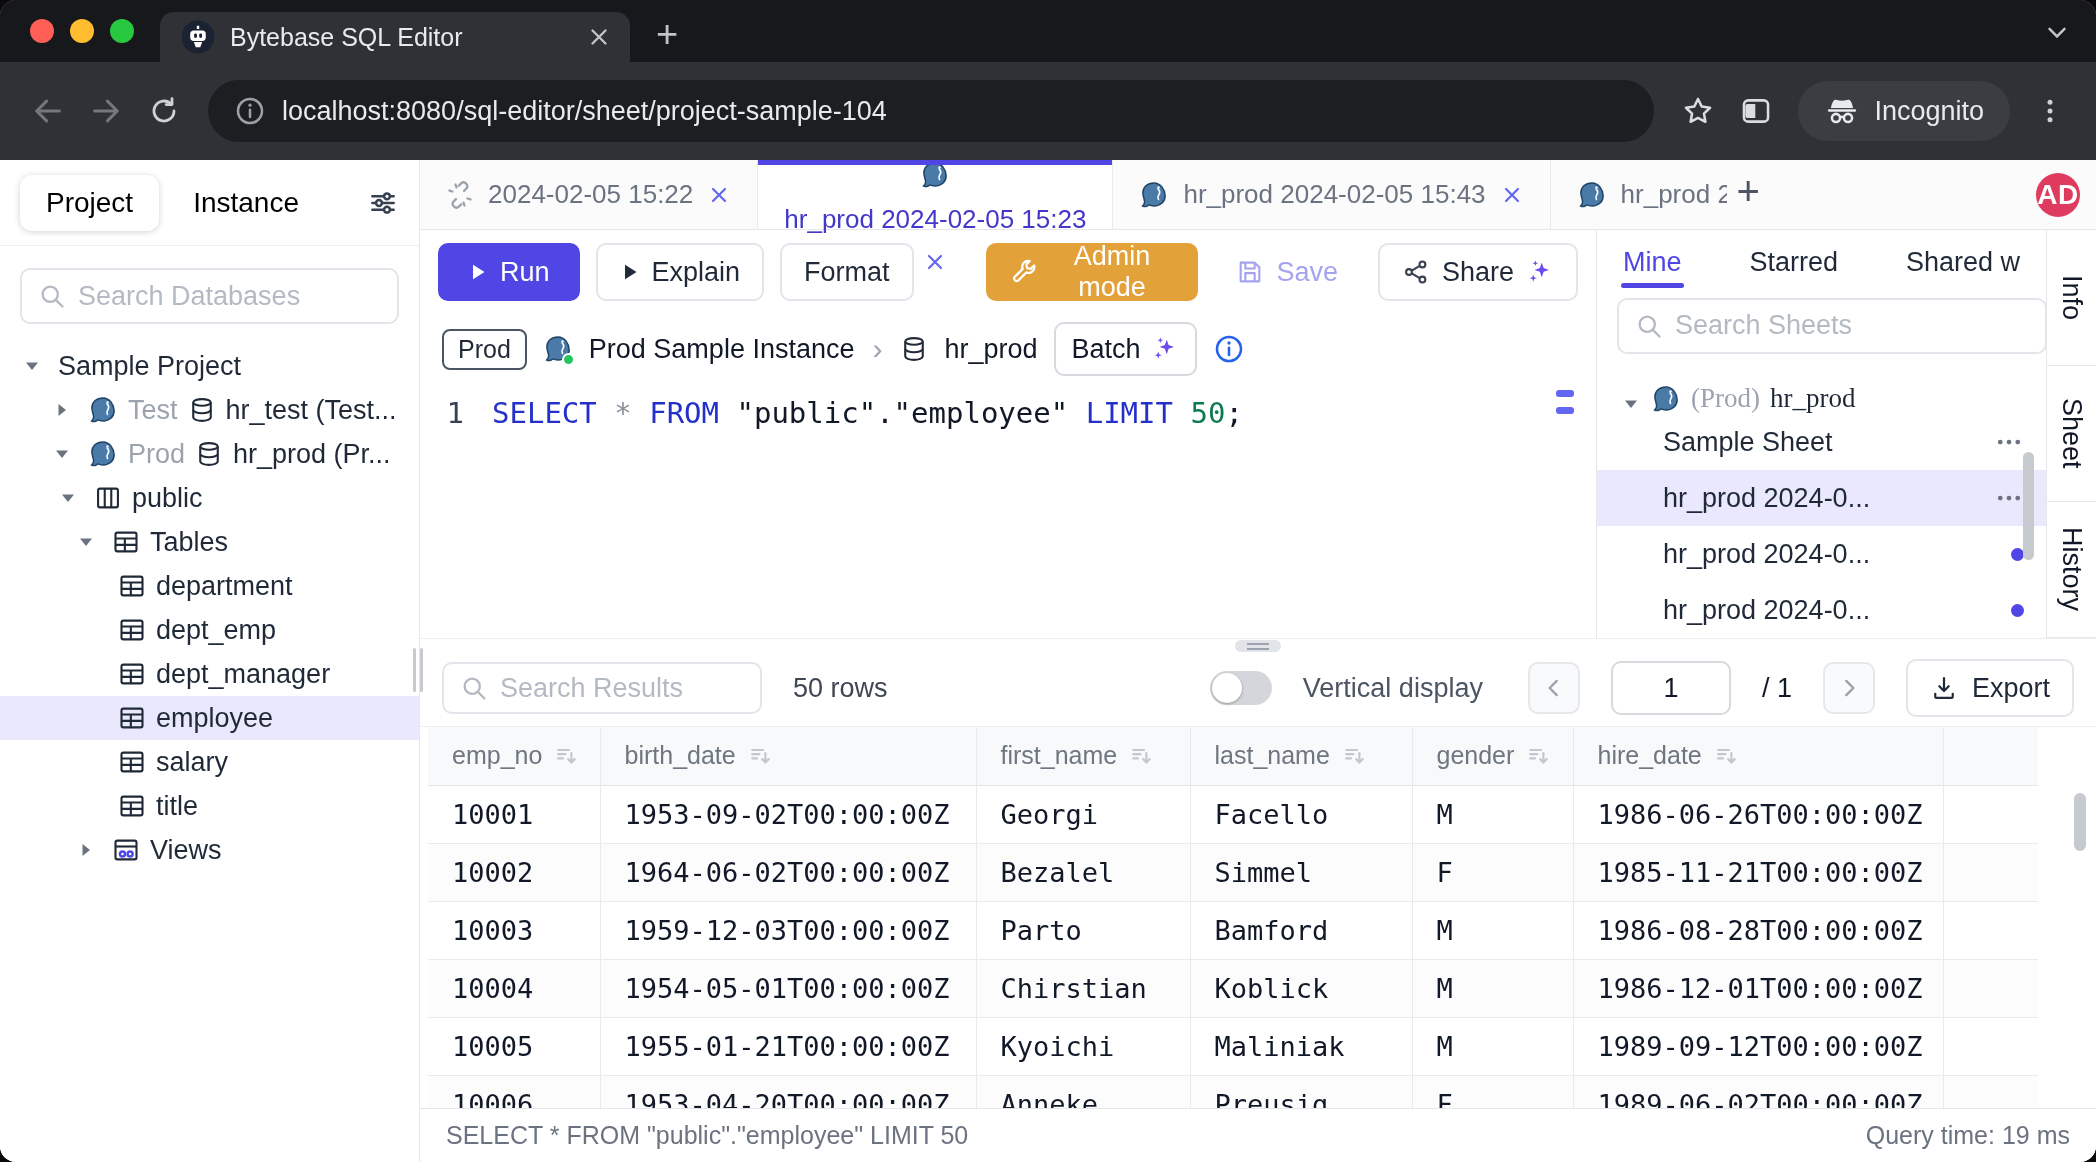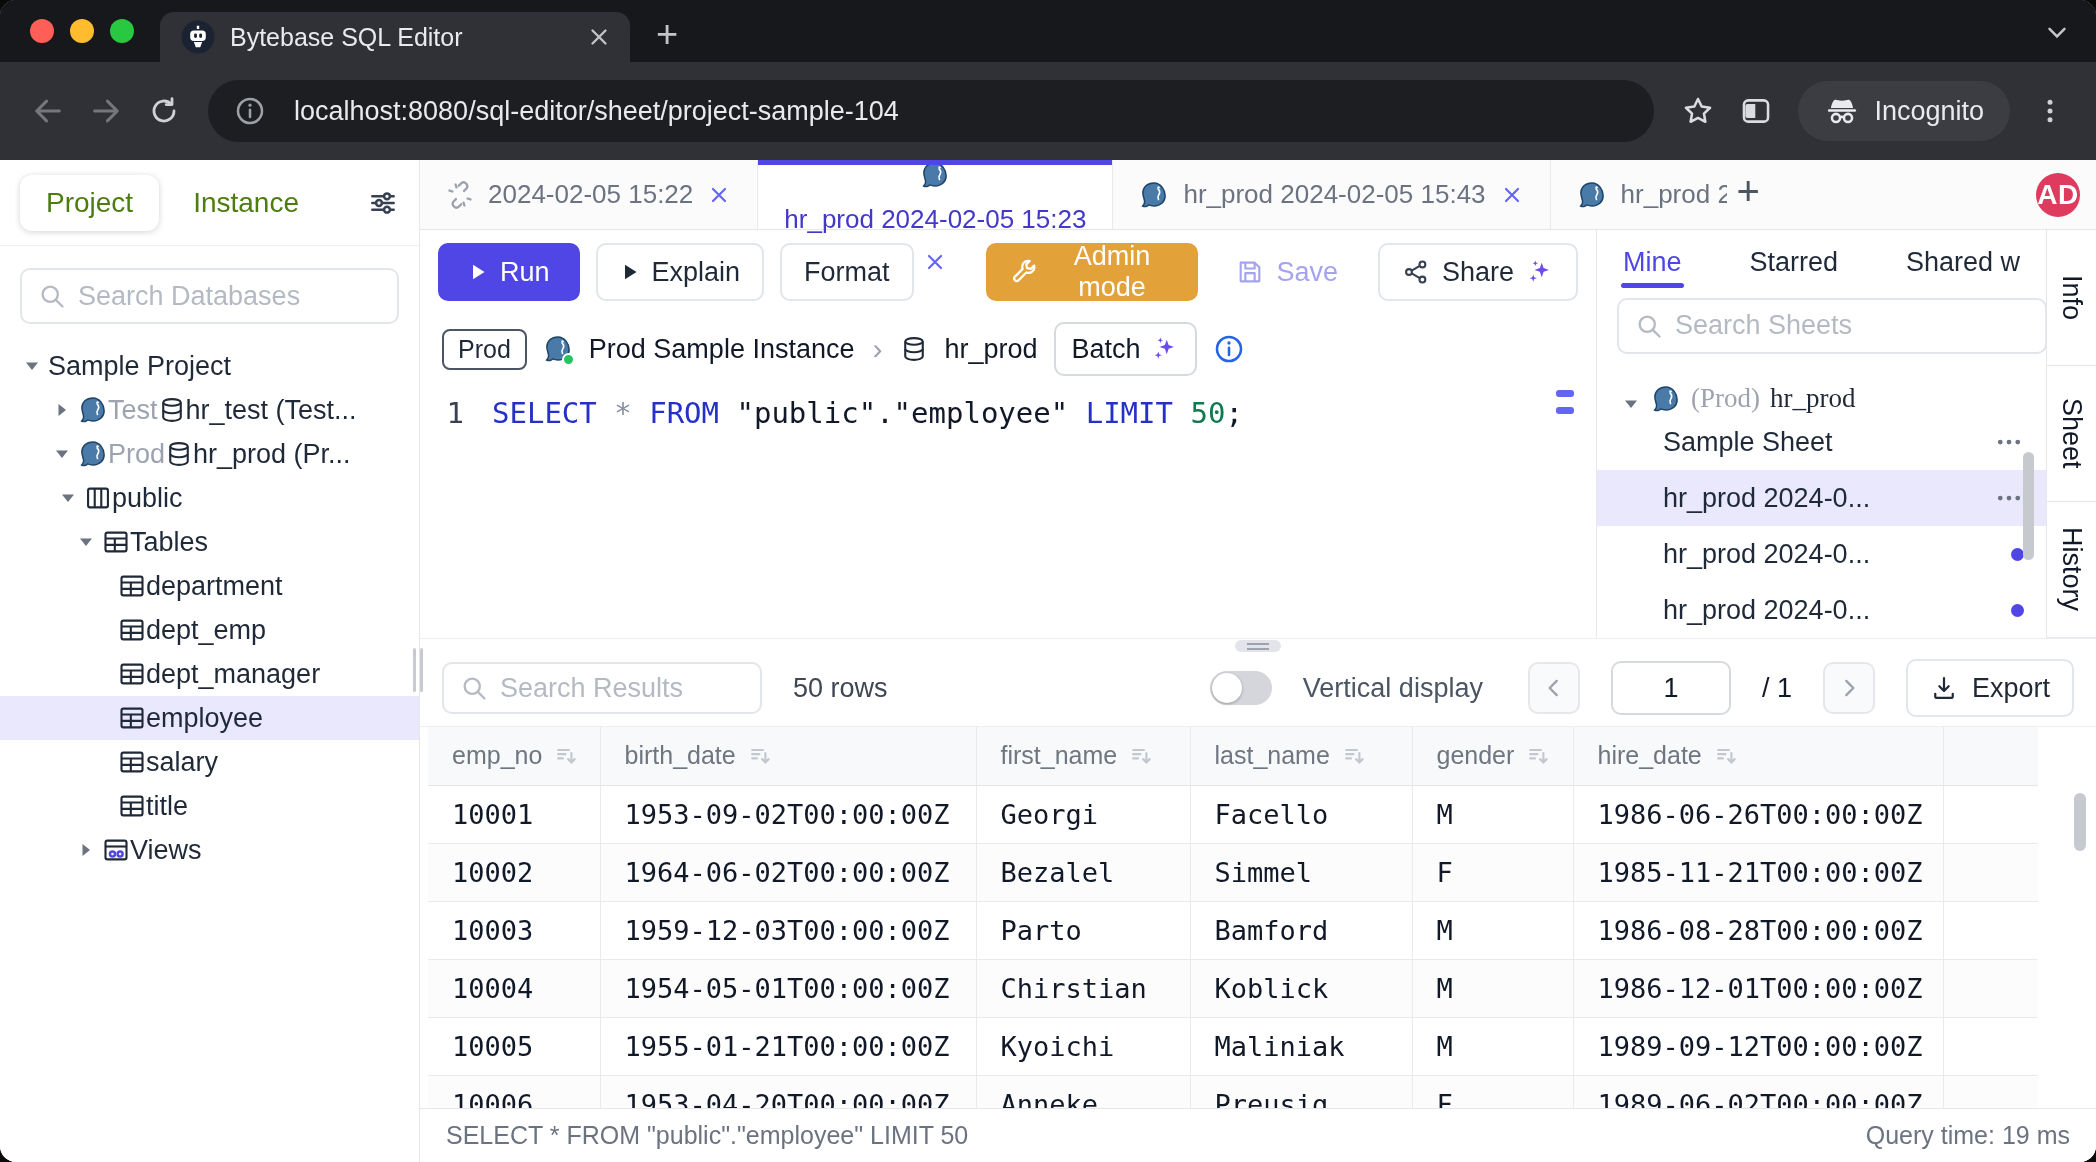--- a/index.html
+++ b/index.html
@@ -15,42 +15,42 @@
   .l-red{background:#ff5f57}.l-yellow{background:#febc2e}.l-green{background:#28c840}
   .btab { width:470px; height:50px; background:#303136; border-radius:14px 14px 0 0; display:flex; align-items:center; gap:14px; padding:0 18px 0 20px; color:#e8eaed; font-size:25px; }
   .btab .ic svg{display:block}
   .btab-title{flex:1; white-space:nowrap; overflow:hidden;}
   .btab-x{color:#c2c4c8; width:26px;}
   .newtab{ color:#c2c4c8; font-size:38px; font-weight:300; margin-left:26px; padding-bottom:6px;}
   .strip-chev{ position:absolute; right:16px; top:12px; width:46px; height:40px; border-radius:10px; display:flex; align-items:center; justify-content:center; color:#c2c4c8;}
   .btoolbar { height:98px; background:#303136; display:flex; align-items:center; padding:0 24px; gap:10px; }
   .navbtn { width:48px; height:48px; display:flex; align-items:center; justify-content:center; color:#cfd1d4; }
   .navbtn.dim { color:#74777c; }
-  .urlpill { flex:1; height:62px; background:#1d1e21; border-radius:31px; display:flex; align-items:center; gap:28px; padding:0 26px; margin:12px 10px; }
+  .urlpill { flex:1; height:62px; background:#1d1e21; border-radius:31px; display:flex; align-items:center; gap:16px; padding:0 26px; margin:12px 10px; }
   .urlpill .url { color:#e8eaed; font-size:27px; white-space:nowrap; overflow:hidden; }
   .icongray { color:#9aa0a6; }
   .incog { height:60px; background:#3c3d42; border-radius:30px; display:flex; align-items:center; gap:14px; padding:0 26px; color:#e8eaed; font-size:27px; margin:0 8px; }
   .menudots { color:#cfd1d4; width:44px; display:flex; justify-content:center; }
 
   
   .app { flex:1; display:flex; min-height:0; background:#fff; }
   .sidebar { width:420px; flex:0 0 auto; border-right:1px solid #e5e7eb; display:flex; flex-direction:column; position:relative; }
   .app-right { flex:1; display:flex; flex-direction:column; min-width:0; }
 
   
   .side-tabs { height:86px; display:flex; align-items:center; padding:0 20px; gap:8px; border-bottom:1px solid #eceef1; }
-  .seg { font-size:28px; color:#4d7c0f; padding:12px 26px; border-radius:12px; }
+  .seg { font-size:28px; color:#000000; padding:12px 26px; border-radius:12px; }
   .seg.active { background:#fff; box-shadow:0 1px 6px rgba(0,0,0,.18); font-weight:500;}
   .side-tabs .spacer{flex:1}
   .sliders { color:#374151; }
   .searchbox { margin:22px 20px 10px; height:56px; border:2px solid #e2e5ea; border-radius:10px; display:flex; align-items:center; gap:12px; padding:0 16px; color:#9ca3af; }
   .searchbox input { border:none; outline:none; flex:1; font-size:27px; color:#374151; font-family:inherit; min-width:0;}
   .searchbox input::placeholder { color:#b4bac3; }
   .tree { padding:10px 0; font-size:27px; color:#1f2937; }
-  .trow { height:44px; display:flex; align-items:center; white-space:nowrap;text-align:center; }
+  .trow { height:44px; display:flex; align-items:center; gap:10px; white-space:nowrap;text-align:center; }
   .trow .caret { width:26px; text-align:center; color:#6b7280; font-size:20px; flex:0 0 auto;}
   .trow .ic { flex:0 0 auto; display:flex; }
   .lvl0{padding-left:22px} .lvl1{padding-left:52px} .lvl2{padding-left:58px} .lvl3{padding-left:76px} .lvl4{padding-left:118px}
   .trow.selected { background:#e9e8fc; }
   .envname { color:#9ca3af; }
   .dbname { color:#1f2937; }
   .side-handle { position:absolute; right:-4px; top:488px; display:flex; gap:4px; }
   .side-handle i { width:3px; height:44px; background:#c7cbd1; border-radius:2px; }
 
   

